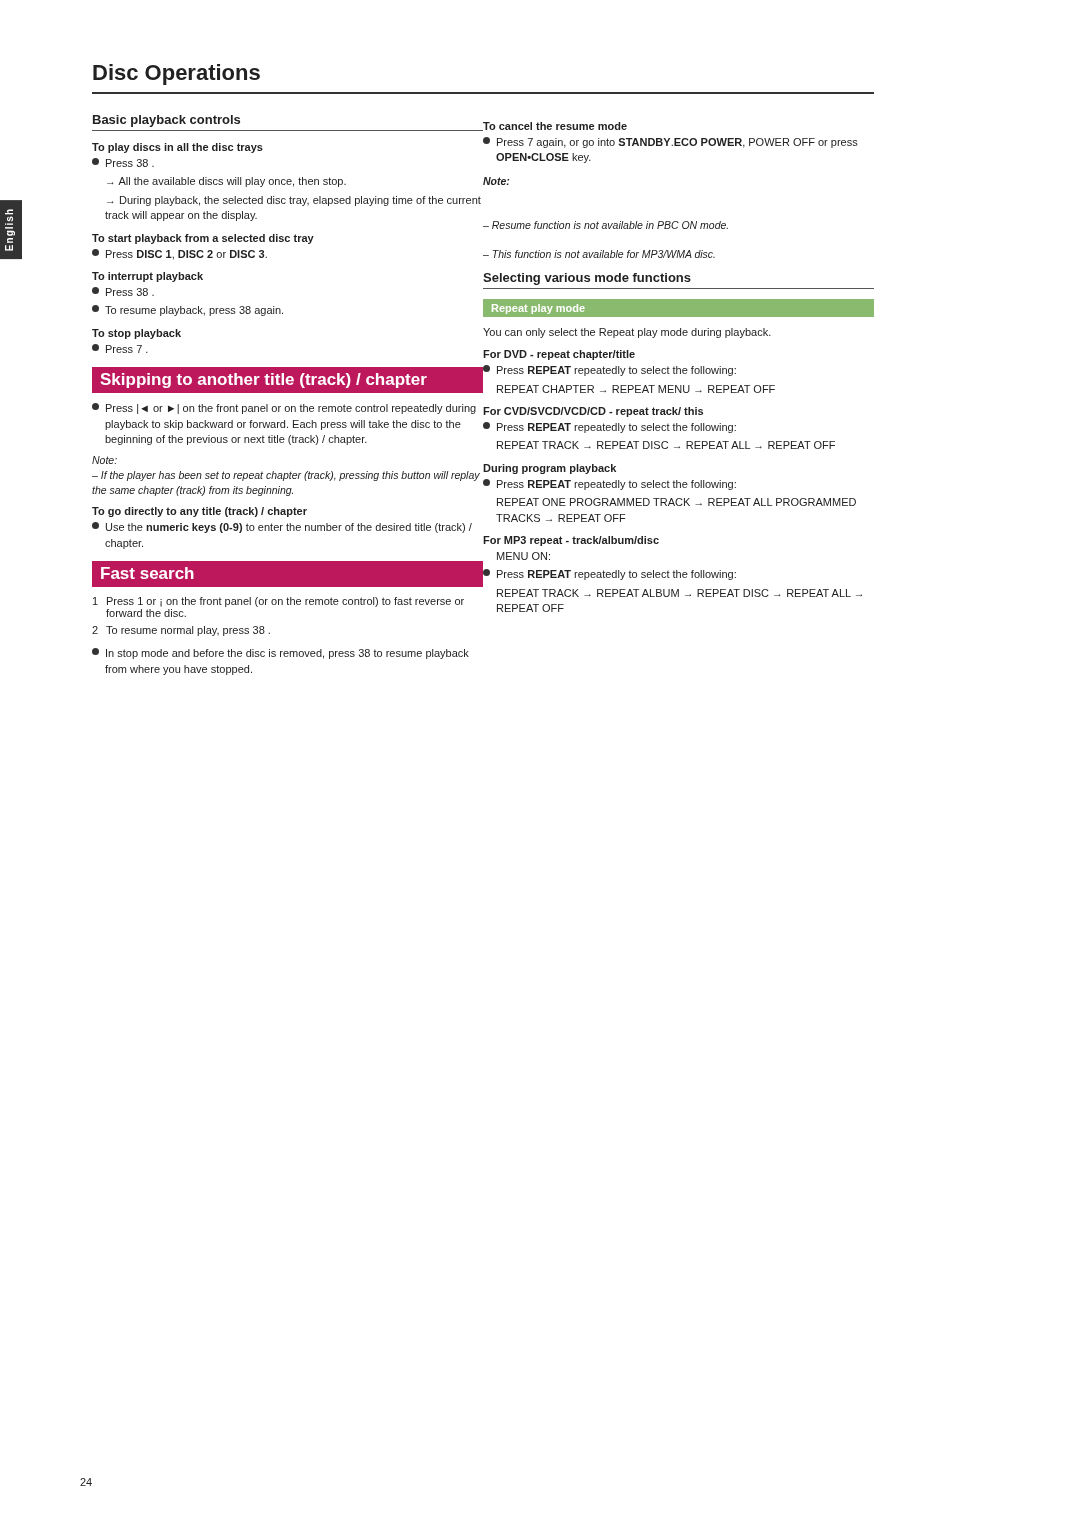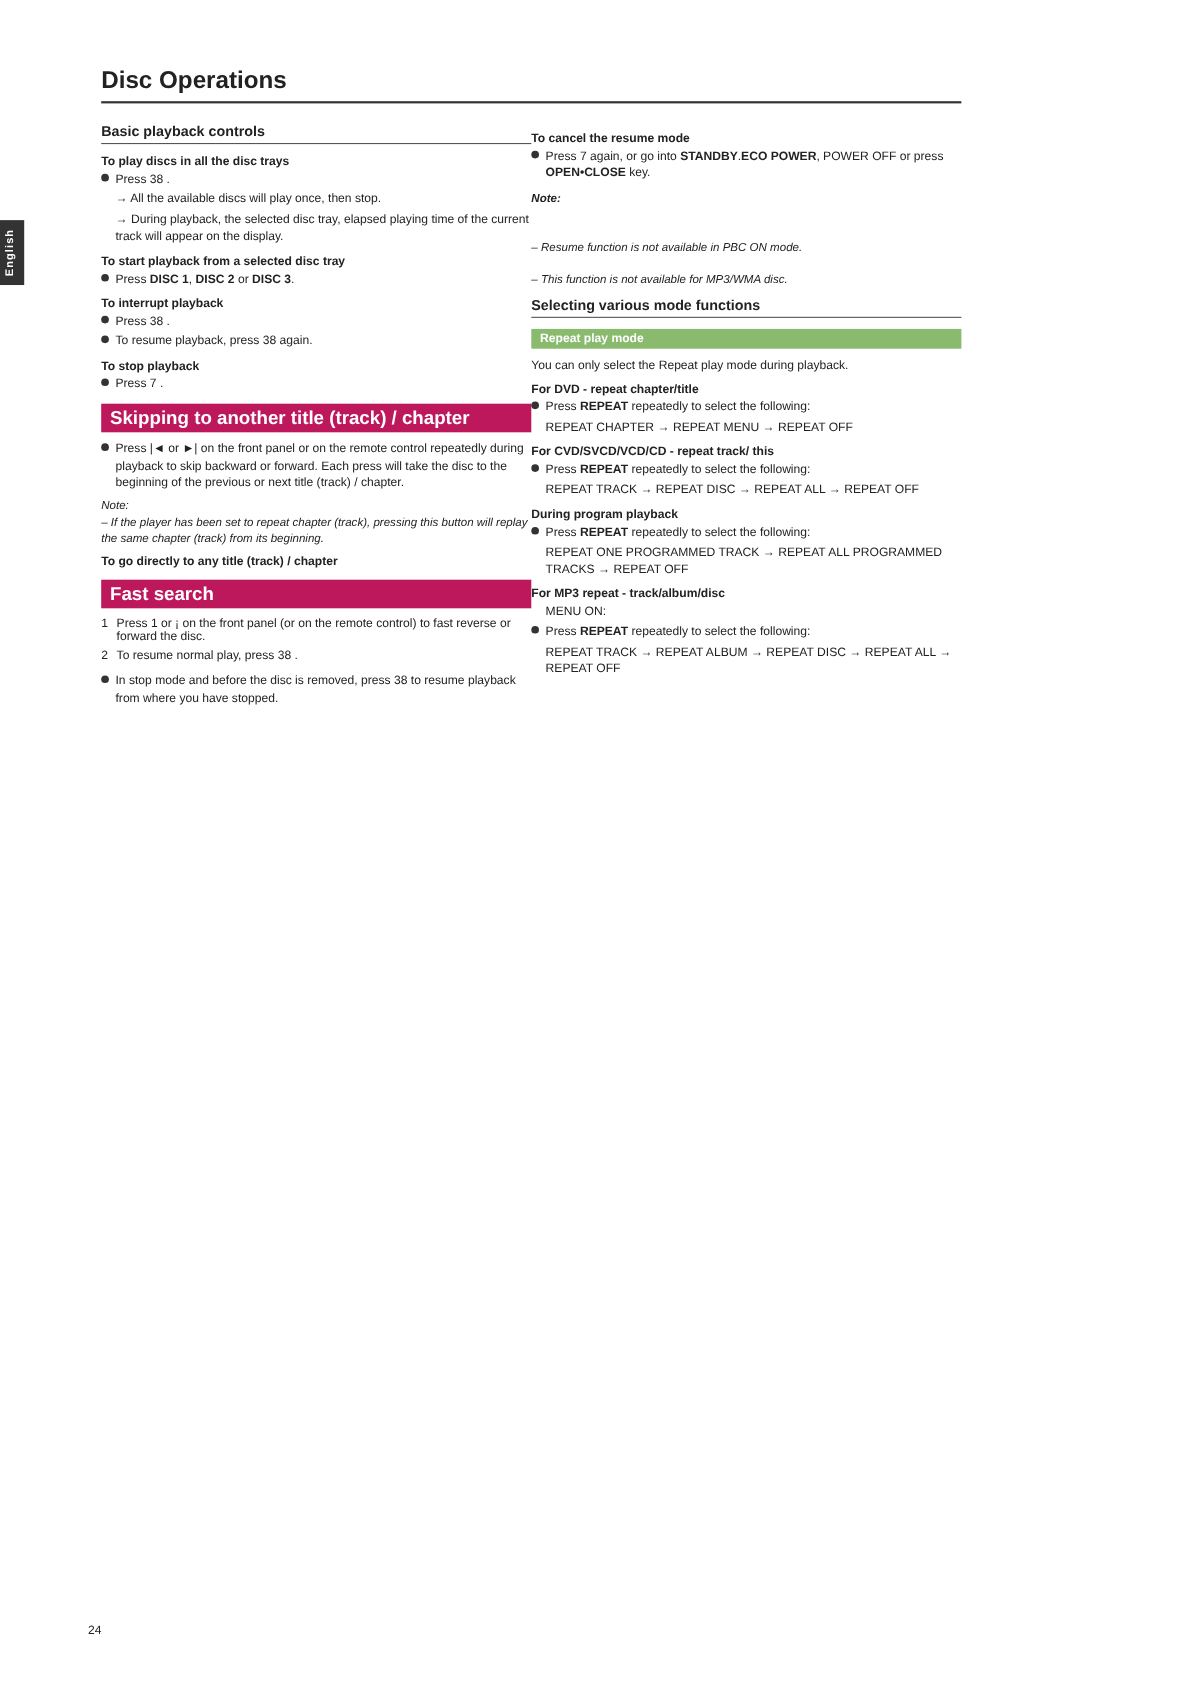--- a/index.html
+++ b/index.html
@@ -201,20 +201,24 @@
       <div class="bullet-item">
         <span class="bullet-circle"></span>
         <span class="bullet-text">Press |◄ or ►| on the front panel or on the remote control repeatedly during playback to skip backward or forward. Each press will take the disc to the beginning of the previous or next title (track) / chapter.</span>
       </div>
       <div class="note">
         <span>Note:</span><br>
         <span>– If the player has been set to repeat chapter (track), pressing this button will replay the same chapter (track) from its beginning.</span>
       </div>
 
       <div class="sub-heading">To go directly to any title (track) / chapter</div>
+      <div class="bullet-item mb10">
+        <span class="bullet-circle"></span>
+        <span class="bullet-text">Use the <b>numeric keys (0-9)</b> to enter the number of the desired title (track)  / chapter.</span>
+      </div>
 
       <div class="box-heading">Fast search</div>
       <div class="numbered-item">
         <span class="num">1</span>
         <span>Press 1  or ¡     on the front panel (or on the remote control) to fast reverse or forward the disc.</span>
       </div>
       <div class="numbered-item mb10">
         <span class="num">2</span>
         <span>To resume normal play, press 38  .</span>
       </div>

